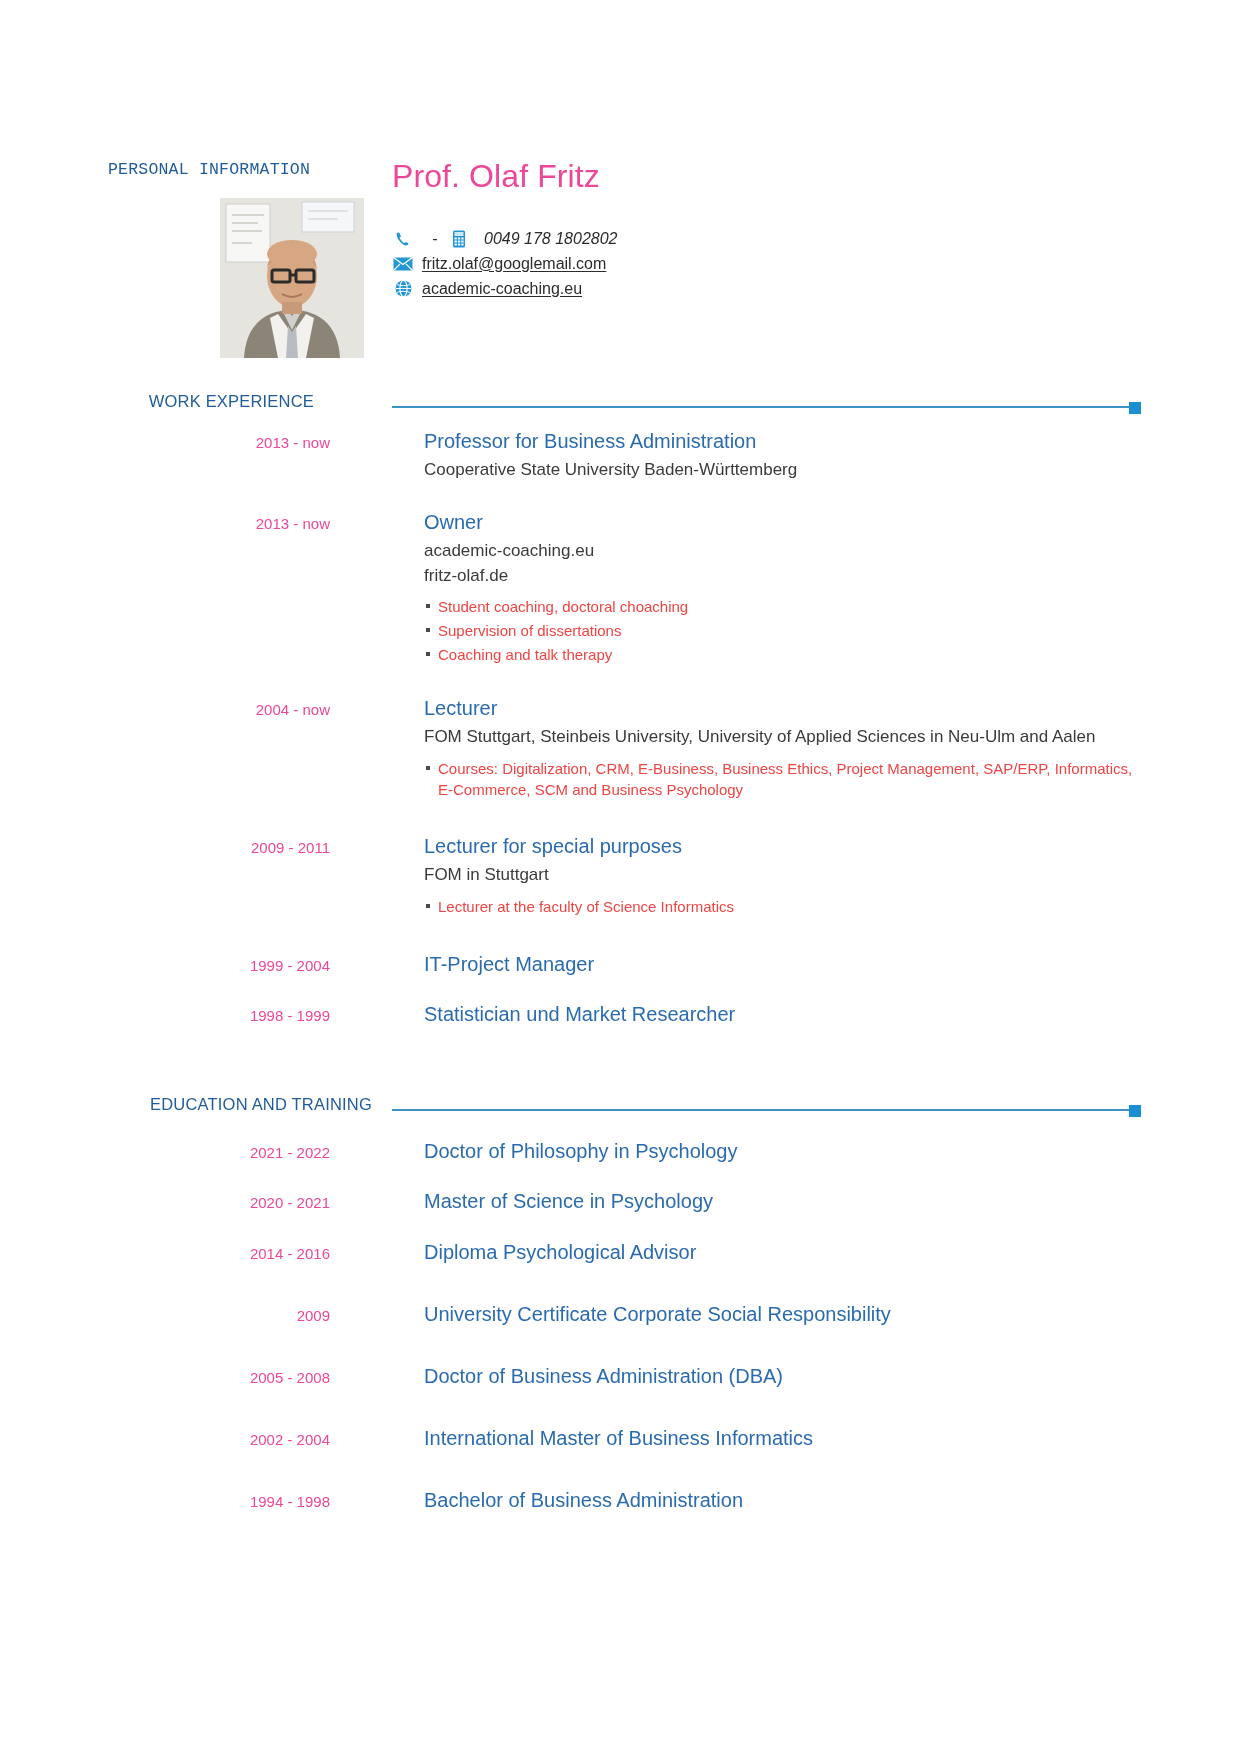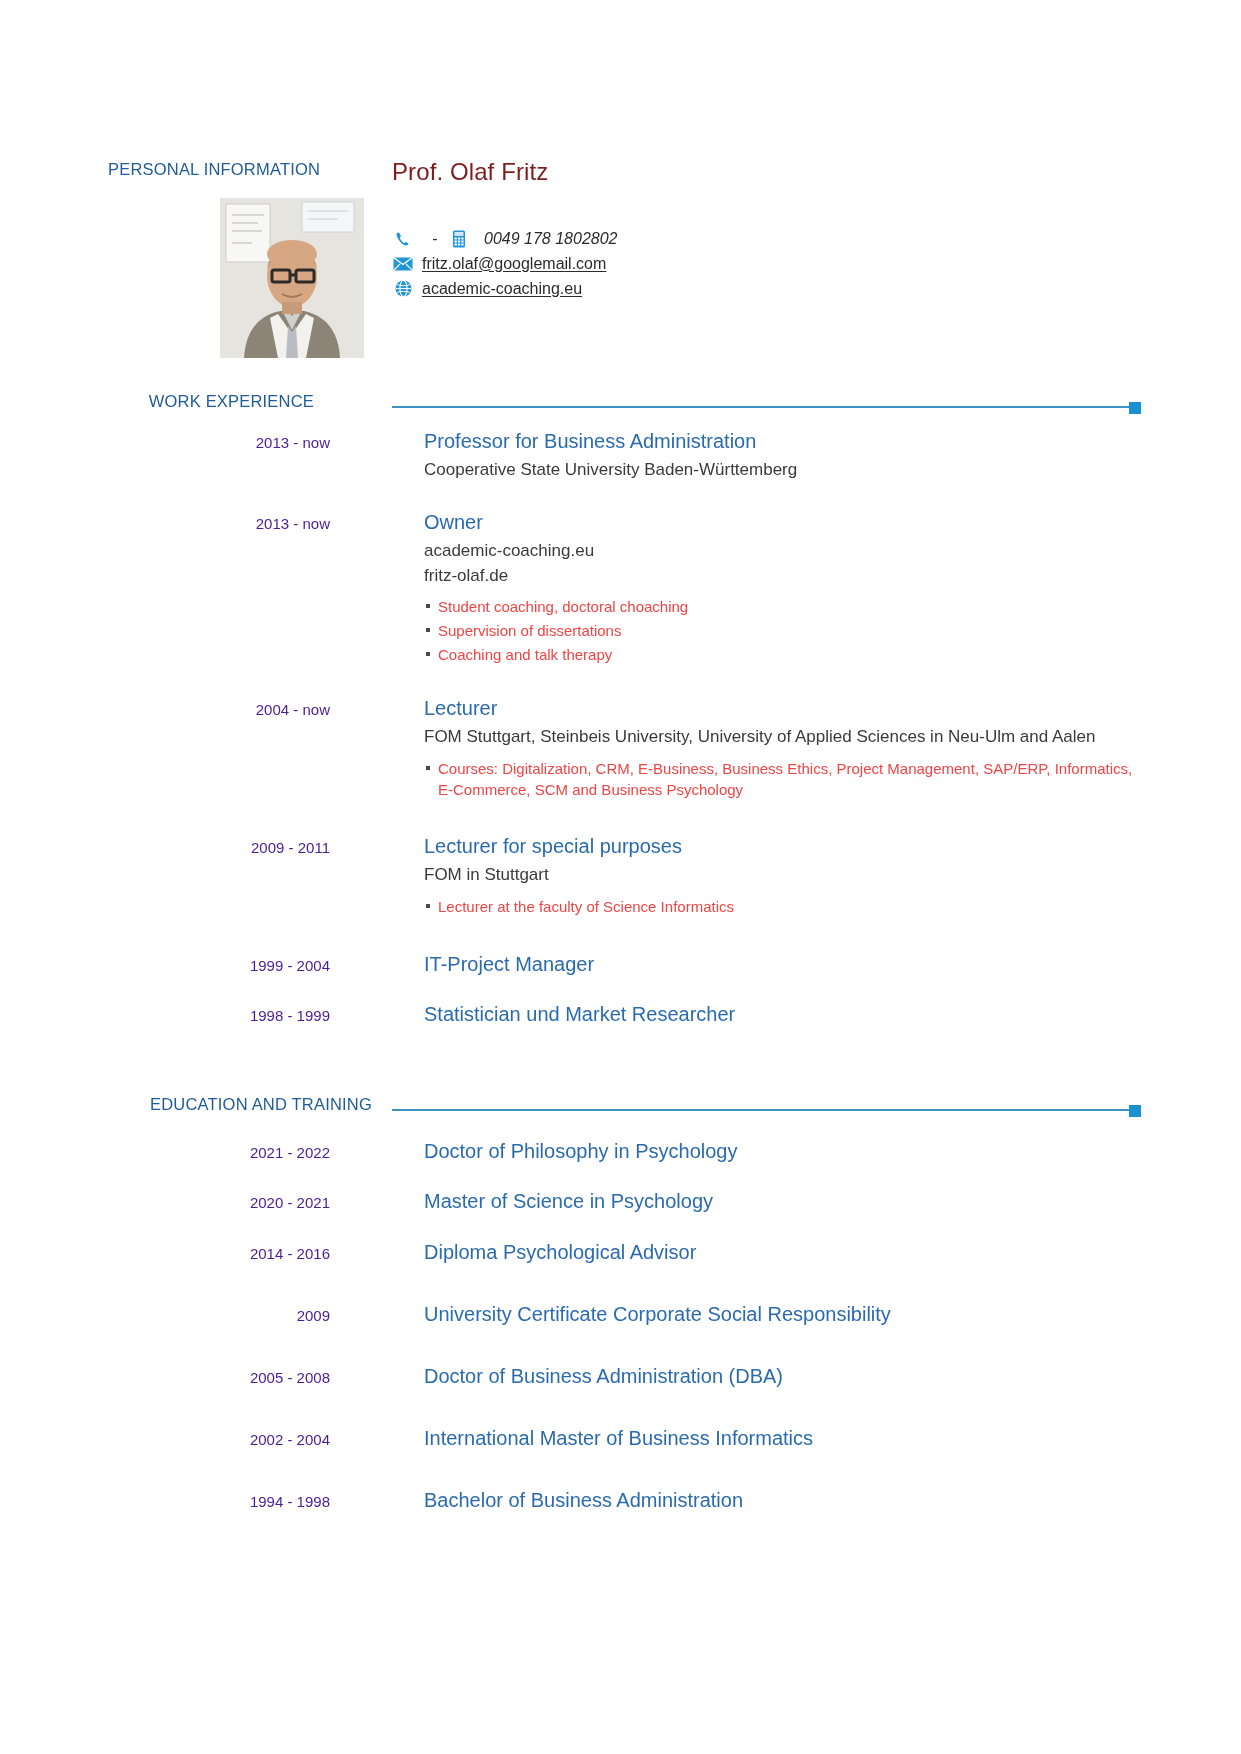--- a/index.html
+++ b/index.html
@@ -30,38 +30,39 @@
     box-sizing: border-box;
   }
 
   .label-col {
     position: absolute;
     left: 0;
     width: 332px;
     text-align: right;
     box-sizing: border-box;
     padding-right: 0;
+    font-family: Liberation Mono, monospace;
   }
 
   
   .pi-label {
     top: 160px;
     color: #1f5c99;
     font-size: 16.5px;
     letter-spacing: 0.2px;
     text-align: left;
     left: 108px;
     width: 300px;
   }
   .pi-name {
     position: absolute;
     left: 392px;
     top: 158px;
-    font-size: 24px;
-    color: #7f1d1d;
+    font-size: 32px;
+    color: #ec4899;
     letter-spacing: 0.1px;
   }
 
   .photo {
     position: absolute;
     left: 220px;
     top: 198px;
     width: 144px;
     height: 160px;
     overflow: hidden;
@@ -157,21 +158,21 @@
   .entry {
     position: relative;
     width: 1241px;
   }
   .entry-date {
     position: absolute;
     left: 0;
     width: 330px;
     text-align: right;
     font-size: 15px;
-    color: #4c1d95;
+    color: #ec4899;
     top: 4px;
   }
   .entry-body {
     position: absolute;
     left: 392px;
     right: 60px;
     margin-left: 32px;
   }
   .entry-title {
     font-size: 20px;

